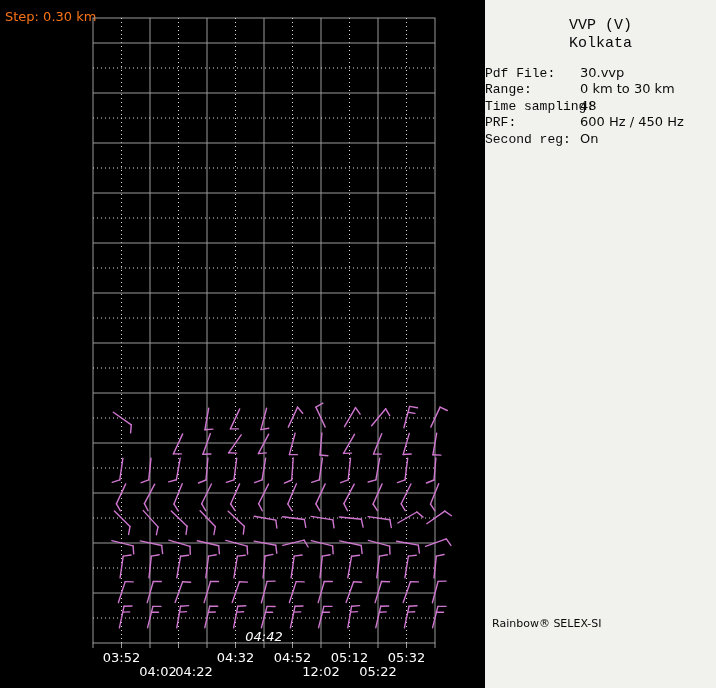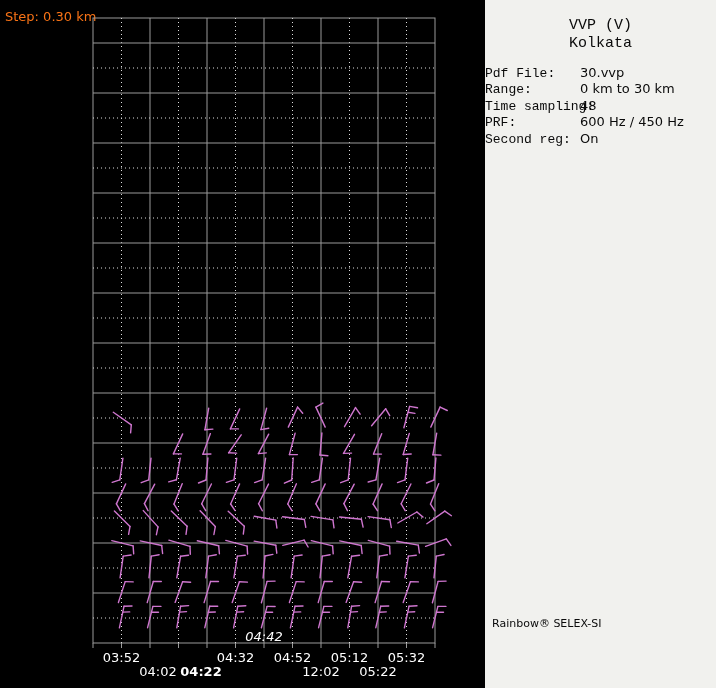--- a/index.html
+++ b/index.html
@@ -303,21 +303,21 @@
       <line x1="344.5" y1="595.2" x2="351.5" y2="595.2" stroke="#cf76cf" stroke-width="1.4" stroke-linecap="round"></line>
     </svg>
   <div id="x-labels">
       <div class="xlab" style="left: 99.5px; top: 651px;">03:52</div>
       <div class="xlab" style="left: 156.5px; top: 651px; margin-top: 46px;">04:12</div>
       <div class="xlab" style="left: 213.5px; top: 651px;">04:32</div>
       <div class="xlab" style="left: 270.5px; top: 651px;">04:52</div>
       <div class="xlab" style="left: 327.5px; top: 651px;">05:12</div>
       <div class="xlab" style="left: 384.5px; top: 651px;">05:32</div>
       <div class="xlab" style="left: 136px; top: 665px;">04:02</div>
-      <div class="xlab" style="left: 179px; top: 665px; font-weight: bold;">04:22</div>
+      <div class="xlab" style="left: 172px; top: 665px;">04:22</div>
       <div class="xlab" style="left: 242px; top: 630px; font-style: italic;">04:42</div>
       <div class="xlab" style="left: 299px; top: 665px;">12:02</div>
       <div class="xlab" style="left: 356px; top: 665px;">05:22</div>
     </div>
 </div>
 
 <div class="panel">
   <div class="panel-header">
     <div>VVP (V)</div>
     <div>Kolkata</div>

